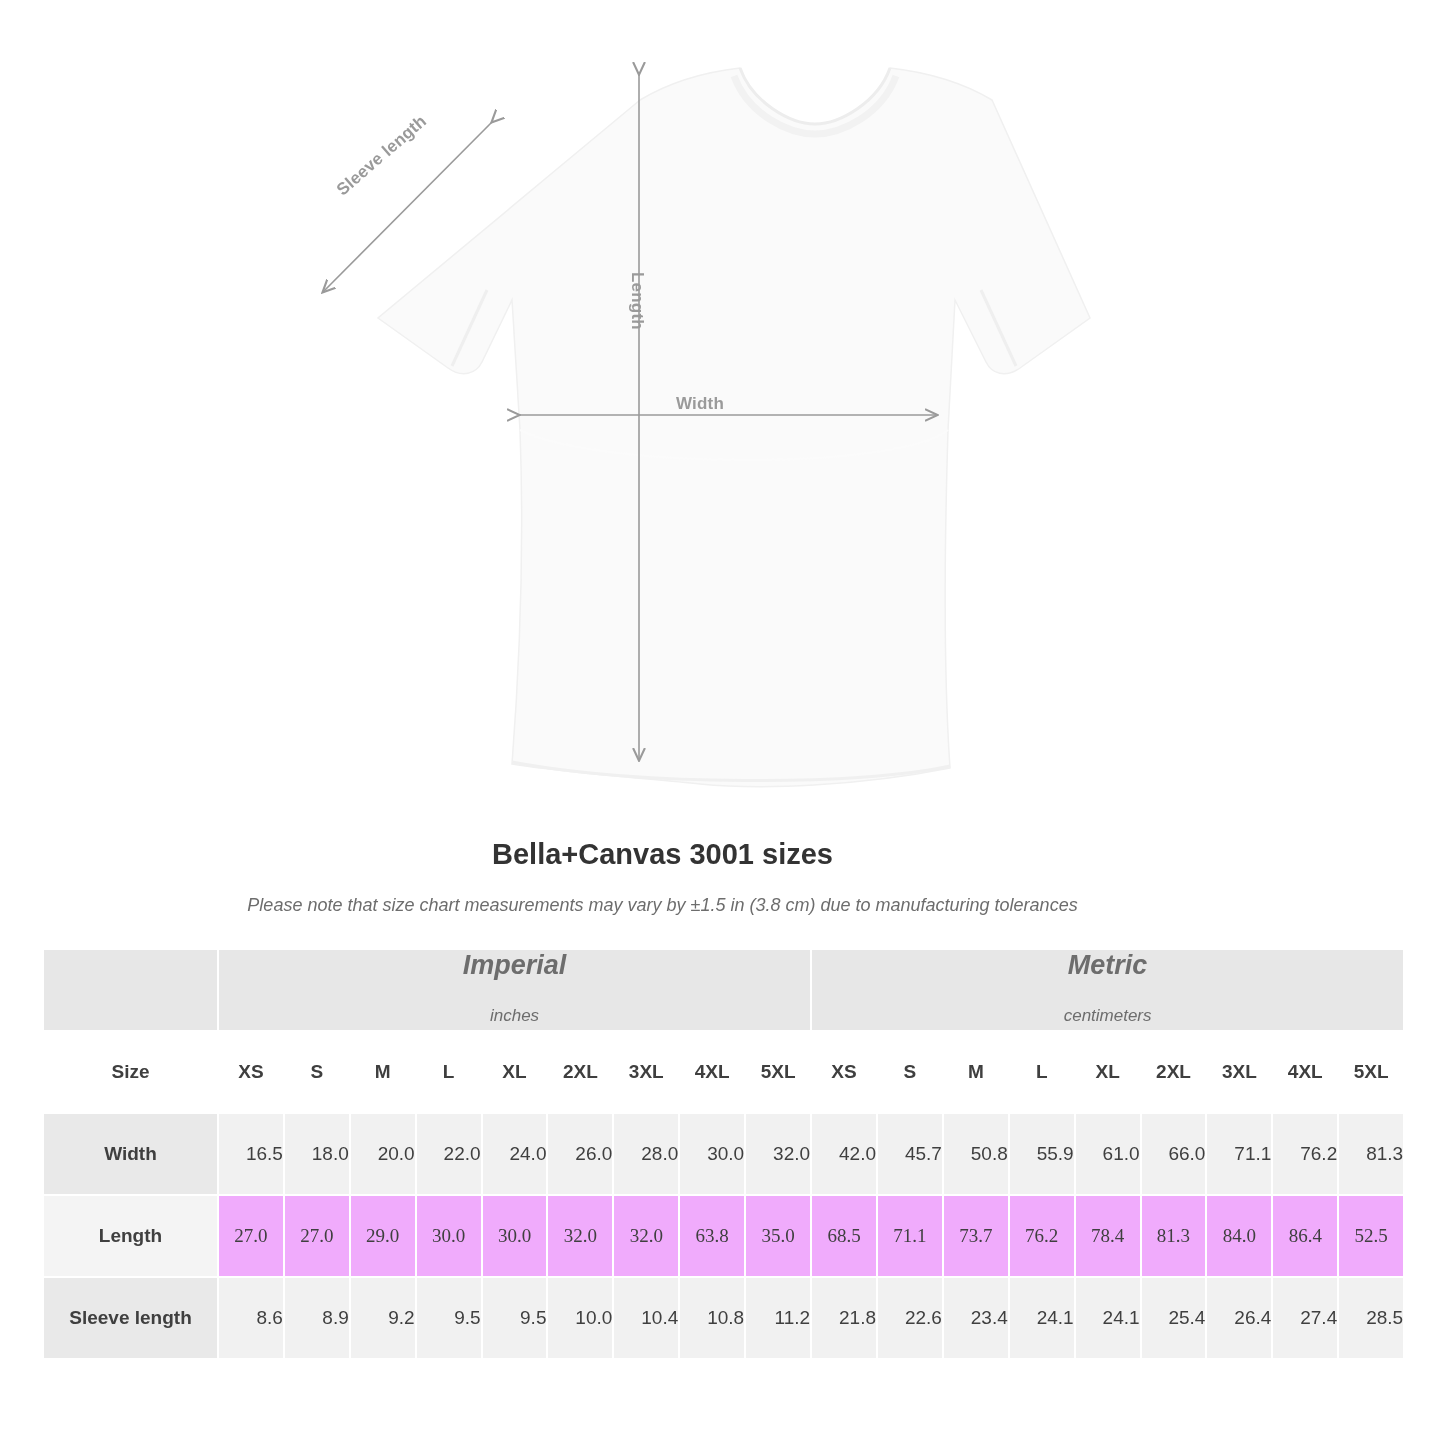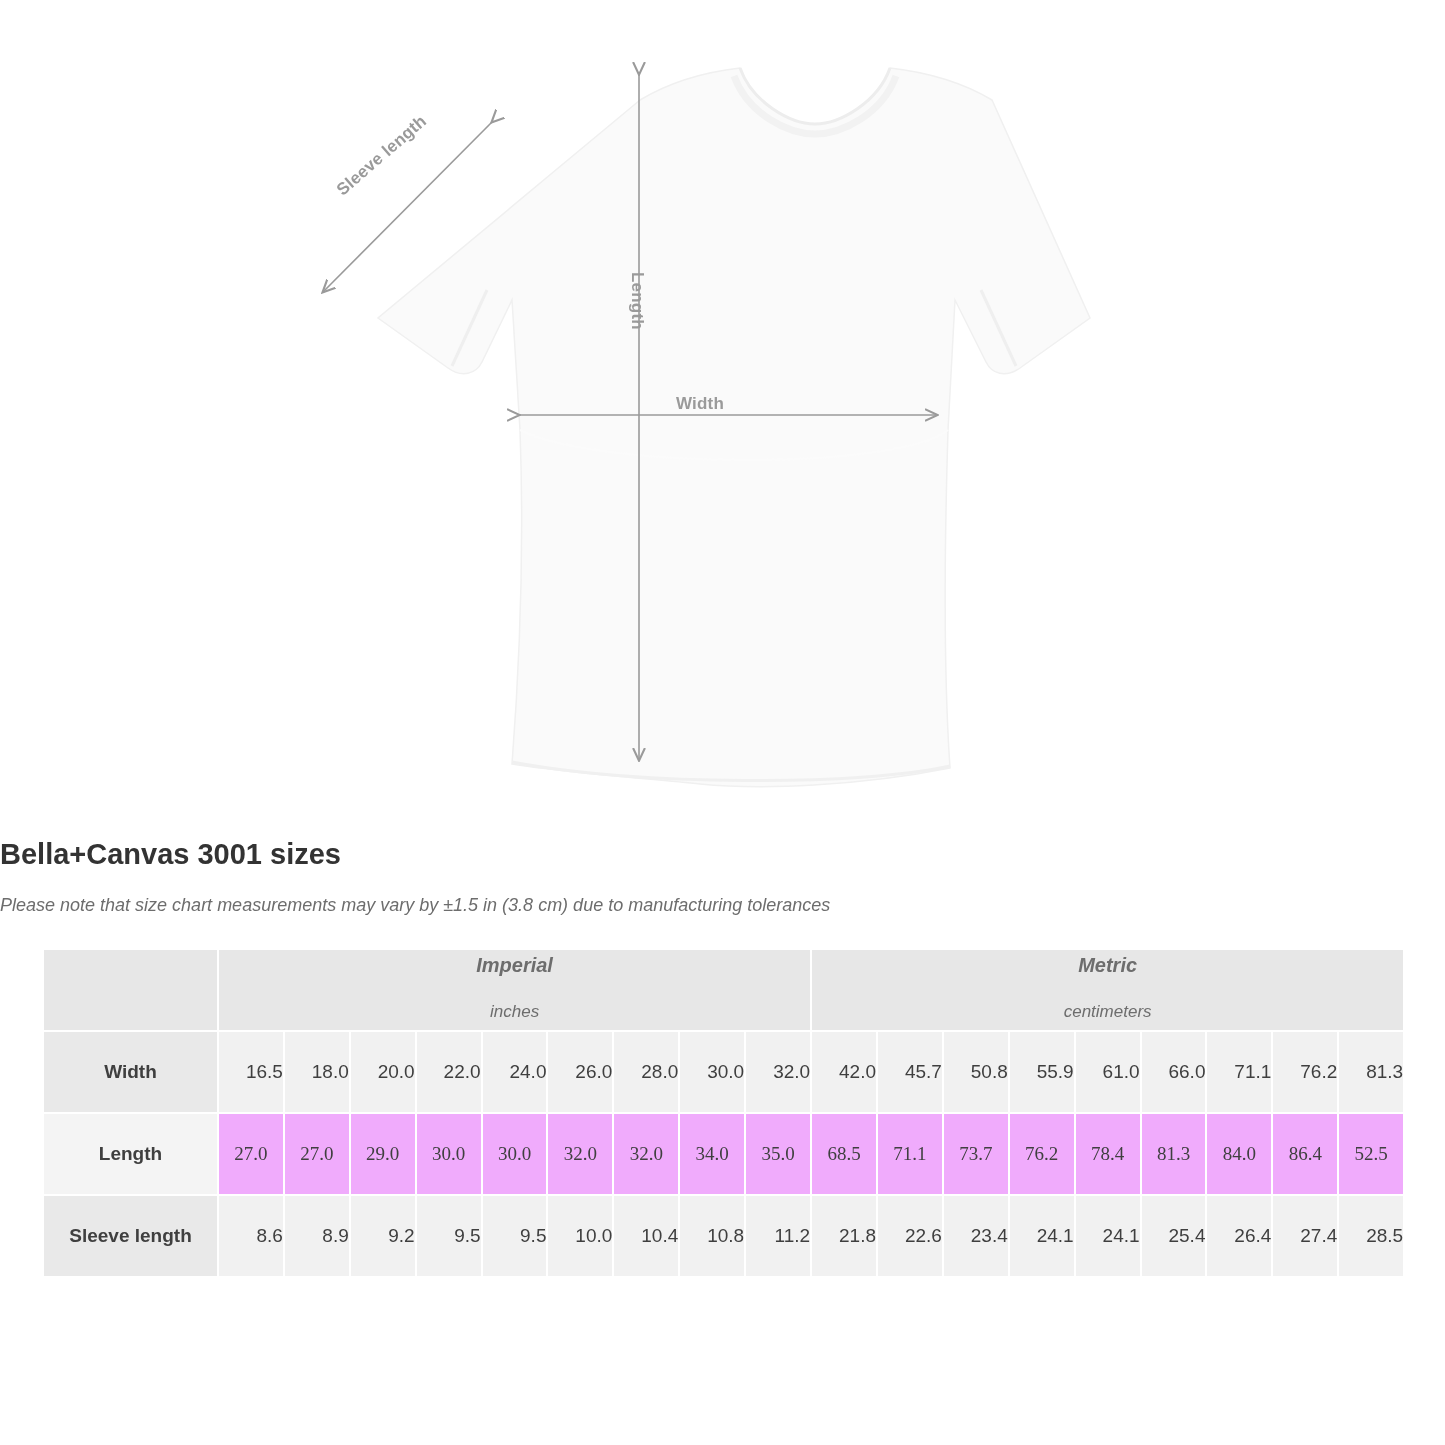--- a/index.html
+++ b/index.html
@@ -53,21 +53,21 @@
     left: 676px;
     top: 394px;
   }
 
   
   #title-block {
     position: absolute;
     left: 0;
     top: 838px;
     width: 1325px;
-    text-align: left;
+    text-align: center;
   }
   #chart-title {
     font-size: 29px;
     font-weight: bold;
     color: #333333;
     margin: 0;
   }
   #chart-note {
     margin-top: 24px;
     font-size: 18px;
@@ -94,21 +94,21 @@
     font-size: 19px;
     color: #3f3f3f;
     padding: 0;
     height: 82px;
   }
   .unit-head {
     background: #e7e7e7;
     height: 122px;
   }
   .unit-head .unit-name {
-    font-size: 20px;
+    font-size: 27px;
     font-style: italic;
     font-weight: bold;
     color: #6d6d6d;
     line-height: 1.15;
   }
   .unit-head .unit-sub {
     font-size: 17px;
     font-style: italic;
     color: #6d6d6d;
     line-height: 1.6;
@@ -205,20 +205,41 @@
       <tr>
             <td class="unit-head"></td>
             <td class="unit-head" colspan="9">
               <div class="unit-name">Imperial</div>
               <div class="unit-sub">inches</div>
             </td>
             <td class="unit-head" colspan="9">
               <div class="unit-name">Metric</div>
               <div class="unit-sub">centimeters</div>
             </td>
+          </tr>
+          <tr>
+            <td class="row-label hdr">Size</td>
+            <td class="hdr-cell">XS</td>
+            <td class="hdr-cell">S</td>
+            <td class="hdr-cell">M</td>
+            <td class="hdr-cell">L</td>
+            <td class="hdr-cell">XL</td>
+            <td class="hdr-cell">2XL</td>
+            <td class="hdr-cell">3XL</td>
+            <td class="hdr-cell">4XL</td>
+            <td class="hdr-cell">5XL</td>
+            <td class="hdr-cell">XS</td>
+            <td class="hdr-cell">S</td>
+            <td class="hdr-cell">M</td>
+            <td class="hdr-cell">L</td>
+            <td class="hdr-cell">XL</td>
+            <td class="hdr-cell">2XL</td>
+            <td class="hdr-cell">3XL</td>
+            <td class="hdr-cell">4XL</td>
+            <td class="hdr-cell">5XL</td>
           </tr>
           <tr class="band-a">
             <td class="row-label">Width</td>
             <td class="val">16.5</td>
             <td class="val">18.0</td>
             <td class="val">20.0</td>
             <td class="val">22.0</td>
             <td class="val">24.0</td>
             <td class="val">26.0</td>
             <td class="val">28.0</td>
@@ -236,21 +257,21 @@
           </tr>
           <tr class="band-b">
             <td class="row-label">Length</td>
             <td class="val">27.0</td>
             <td class="val">27.0</td>
             <td class="val">29.0</td>
             <td class="val">30.0</td>
             <td class="val">30.0</td>
             <td class="val">32.0</td>
             <td class="val">32.0</td>
-            <td class="val">34.0</td>
+            <td class="val">63.8</td>
             <td class="val">35.0</td>
             <td class="val">68.5</td>
             <td class="val">71.1</td>
             <td class="val">73.7</td>
             <td class="val">76.2</td>
             <td class="val">78.4</td>
             <td class="val">81.3</td>
             <td class="val">84.0</td>
             <td class="val">86.4</td>
             <td class="val">52.5</td>

